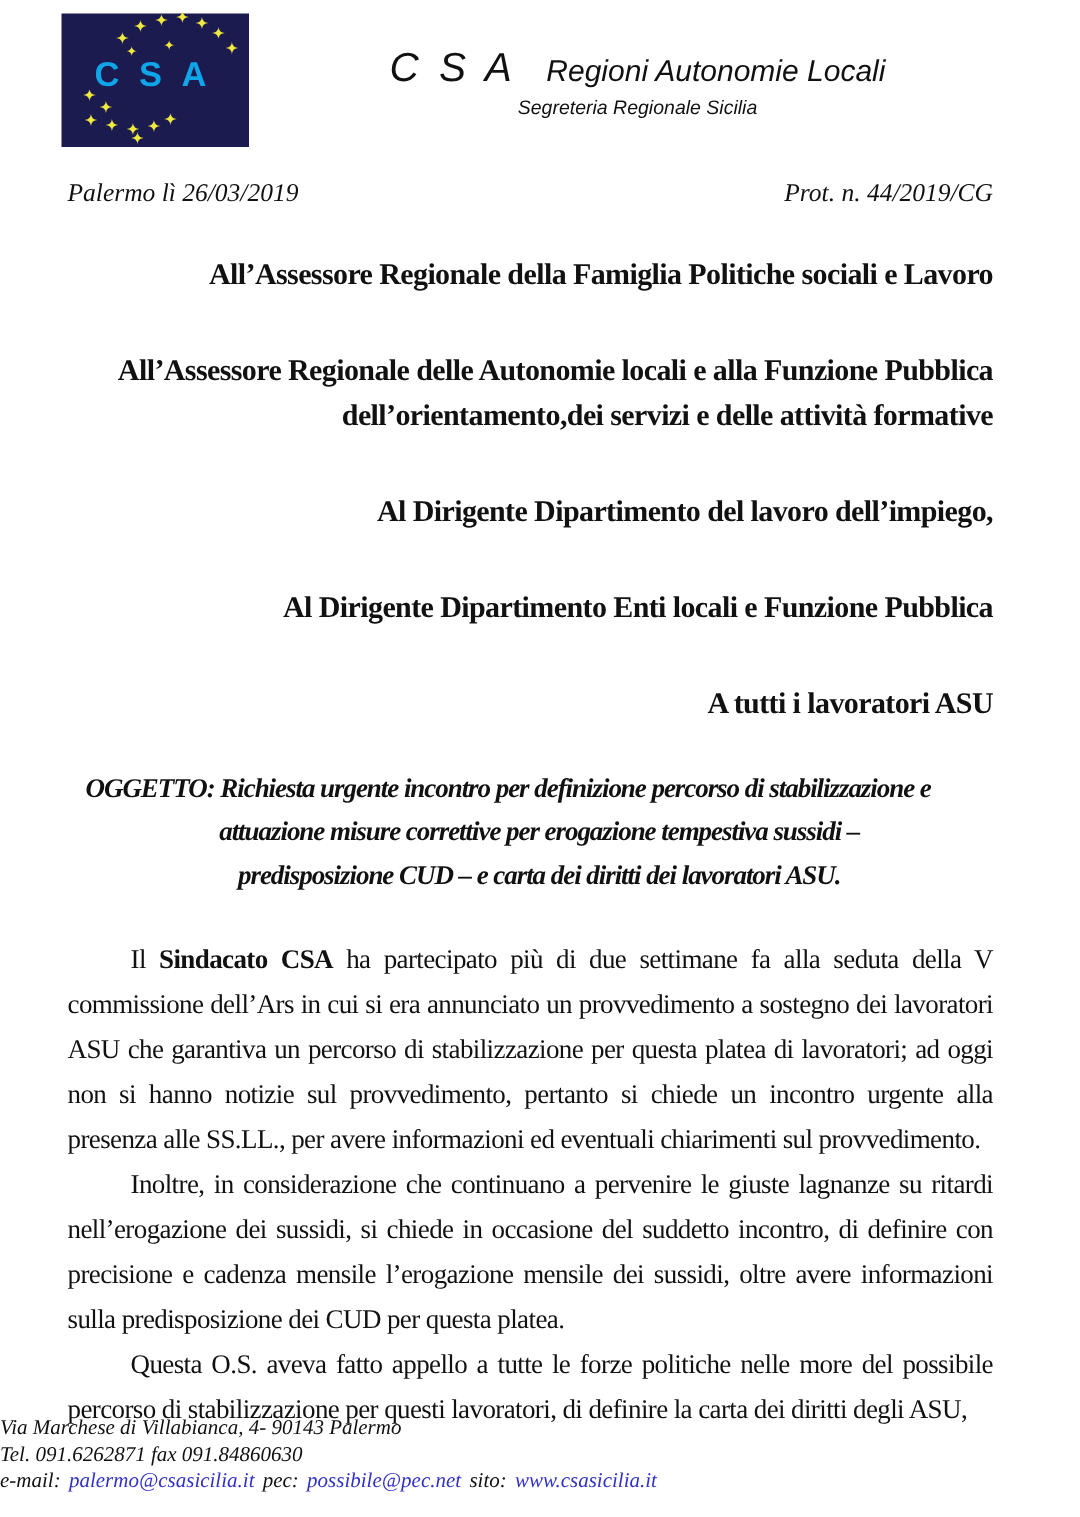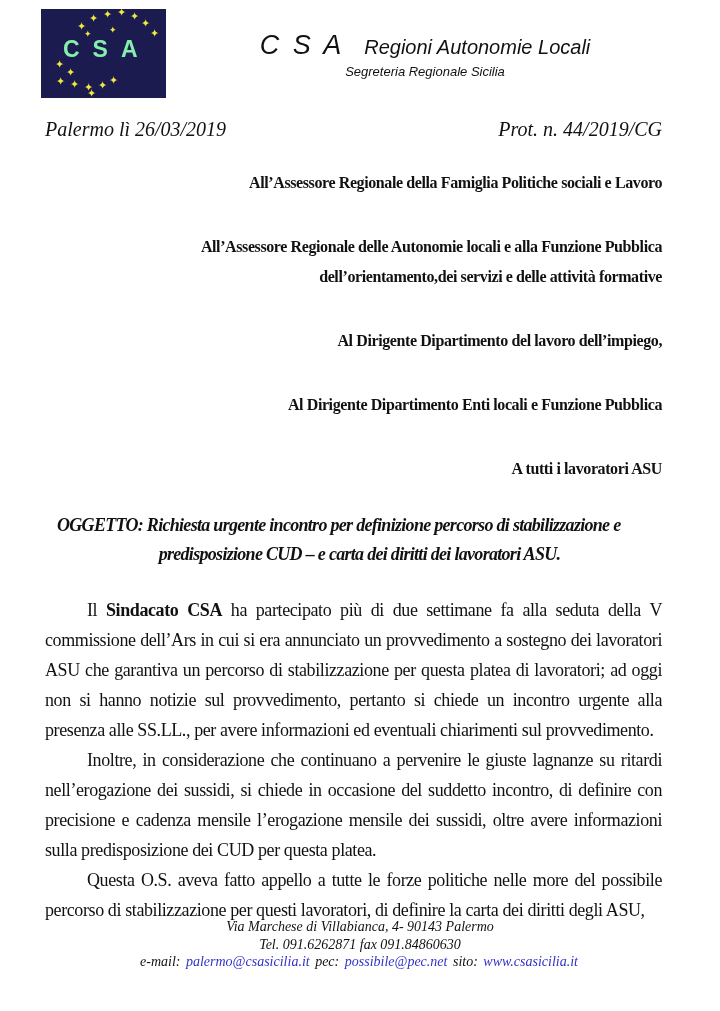--- a/index.html
+++ b/index.html
@@ -9,21 +9,21 @@
     font-family:"Liberation Serif","DejaVu Serif",serif;
   }
   
   .letterhead { position:relative; height:100px; }
   .logo {
     position:absolute; left:41px; top:9px; width:125px; height:89px;
     background:var(--logo-bg,#1b1b4f);
   }
   .logo-text {
     position:absolute; left:22px; top:29px;
-    color:#86efac; font-family:"Liberation Sans","DejaVu Sans",sans-serif;
+    color:#0ea5e9; font-family:"Liberation Sans","DejaVu Sans",sans-serif;
     font-weight:bold; font-size:23px; letter-spacing:13px; line-height:1;
   }
   .lstar {
     position:absolute; color:var(--star-color,#f0e93e);
     font-size:11px; line-height:1; font-style:normal;
   }
   .s1{left:36px;top:12px}.s2{left:48px;top:4px}.s3{left:62px;top:0px}
   .s4{left:76px;top:-2px}.s5{left:89px;top:2px}.s6{left:100px;top:9px}
   .s7{left:109px;top:19px}.s8{left:43px;top:21px;font-size:9px}
   .s9{left:68px;top:17px;font-size:9px}
@@ -33,44 +33,44 @@
   .org-title {
     padding-top:30px; margin-left:130px; text-align:center;
     font-family:"Liberation Sans","DejaVu Sans",sans-serif; font-style:italic;
   }
   .org-line1 { font-size:20px; white-space:nowrap; }
   .org-acronym { font-size:27px; letter-spacing:3px; margin-right:20px; }
   .org-line2 { font-size:13px; margin-top:3px; }
   
   .date-row {
     display:flex; justify-content:space-between;
-    margin:16px 58px 0 45px; font-style:italic; font-size:20px; line-height:26px;
+    margin:16px 58px 0 45px; font-style:italic; font-size:17px; line-height:26px;
   }
   
   .recipients {
     margin:26px 58px 0 45px; text-align:right; font-weight:bold;
-    font-size:16px; line-height:30px; letter-spacing:-0.4px; white-space:nowrap;
+    font-size:20px; line-height:30px; letter-spacing:-0.4px; white-space:nowrap;
   }
   .r-gap { margin-top:34px; }
   
   .oggetto {
     margin:27px 58px 0 57px; font-weight:bold; font-style:italic;
     font-size:18px; line-height:29px; letter-spacing:-0.7px;
   }
   .og-first { white-space:nowrap; }
   .og-center { text-align:center; }
   
   .body-text {
     margin:26px 58px 0 45px; font-size:18px; line-height:30px;
     text-align:justify; letter-spacing:-0.4px;
   }
   .body-text p { margin:0; text-indent:42px; }
   
   .letter-footer {
-    position:absolute; left:0; right:0; top:918px; text-align:center;
+    position:absolute; left:0; right:0; top:944px; text-align:left;
     font-style:italic; font-size:14px; line-height:17.5px; color:#111111;
   }
   .flink { color:var(--link-color,#3232c8); margin:0 2px; cursor:pointer; }
 </style>
 </head>
 <body>
 
 <div class="page">
 
   <header class="letterhead">
@@ -111,20 +111,21 @@
     <div class="r-line">All’Assessore Regionale  della Famiglia Politiche sociali e  Lavoro</div>
     <div class="r-line r-gap">All’Assessore Regionale delle Autonomie locali e  alla Funzione Pubblica</div>
     <div class="r-line">dell’orientamento,dei servizi e delle attività formative</div>
     <div class="r-line r-gap">Al Dirigente Dipartimento del lavoro dell’impiego,</div>
     <div class="r-line r-gap">Al Dirigente Dipartimento Enti locali e Funzione Pubblica</div>
     <div class="r-line r-gap">A tutti i lavoratori ASU</div>
   </div>
 
   <div class="oggetto">
     <div class="og-first">OGGETTO: Richiesta urgente incontro per definizione percorso di stabilizzazione e</div>
+    <div class="og-center">attuazione misure correttive  per erogazione tempestiva sussidi –</div>
     <div class="og-center">predisposizione CUD – e  carta dei diritti dei lavoratori ASU.</div>
   </div>
 
   <div class="body-text">
     <p><span>Il </span><strong>Sindacato CSA</strong><span> ha partecipato più di due settimane fa alla seduta della V commissione dell’Ars in cui si era annunciato un provvedimento a sostegno dei lavoratori ASU che garantiva un percorso di stabilizzazione per questa platea di lavoratori;  ad oggi non si hanno notizie sul provvedimento, pertanto si  chiede un incontro urgente alla presenza alle SS.LL.,  per avere informazioni ed eventuali chiarimenti sul provvedimento.</span></p>
     <p>Inoltre,  in considerazione che continuano a pervenire le giuste lagnanze su ritardi nell’erogazione dei sussidi, si chiede in occasione del suddetto incontro, di definire con precisione e cadenza mensile l’erogazione mensile dei sussidi, oltre avere informazioni sulla predisposizione dei CUD per questa platea.</p>
     <p>Questa O.S. aveva fatto appello a tutte le forze politiche nelle more del possibile percorso di stabilizzazione per questi lavoratori, di definire la carta dei diritti degli ASU,</p>
   </div>
 
   <footer class="letter-footer">

